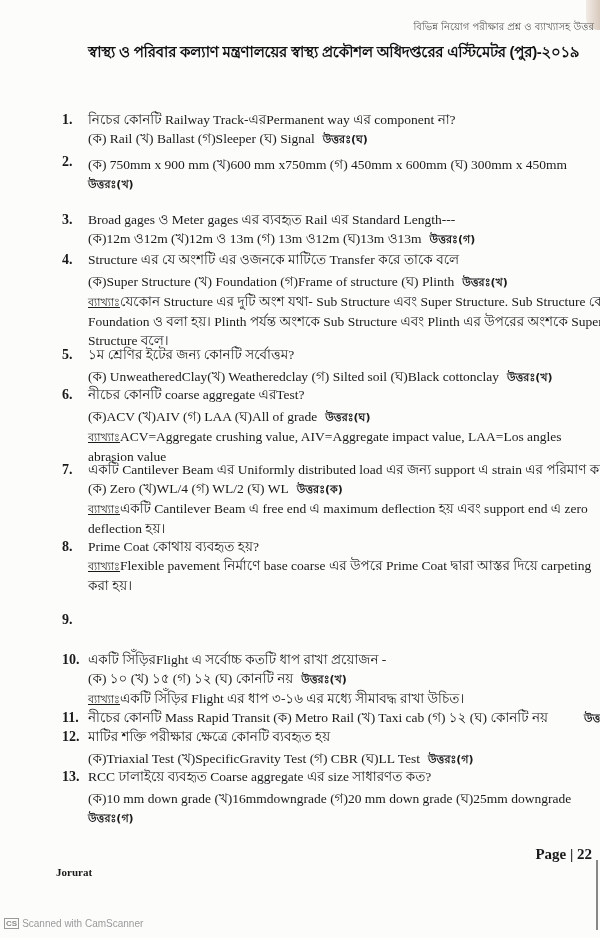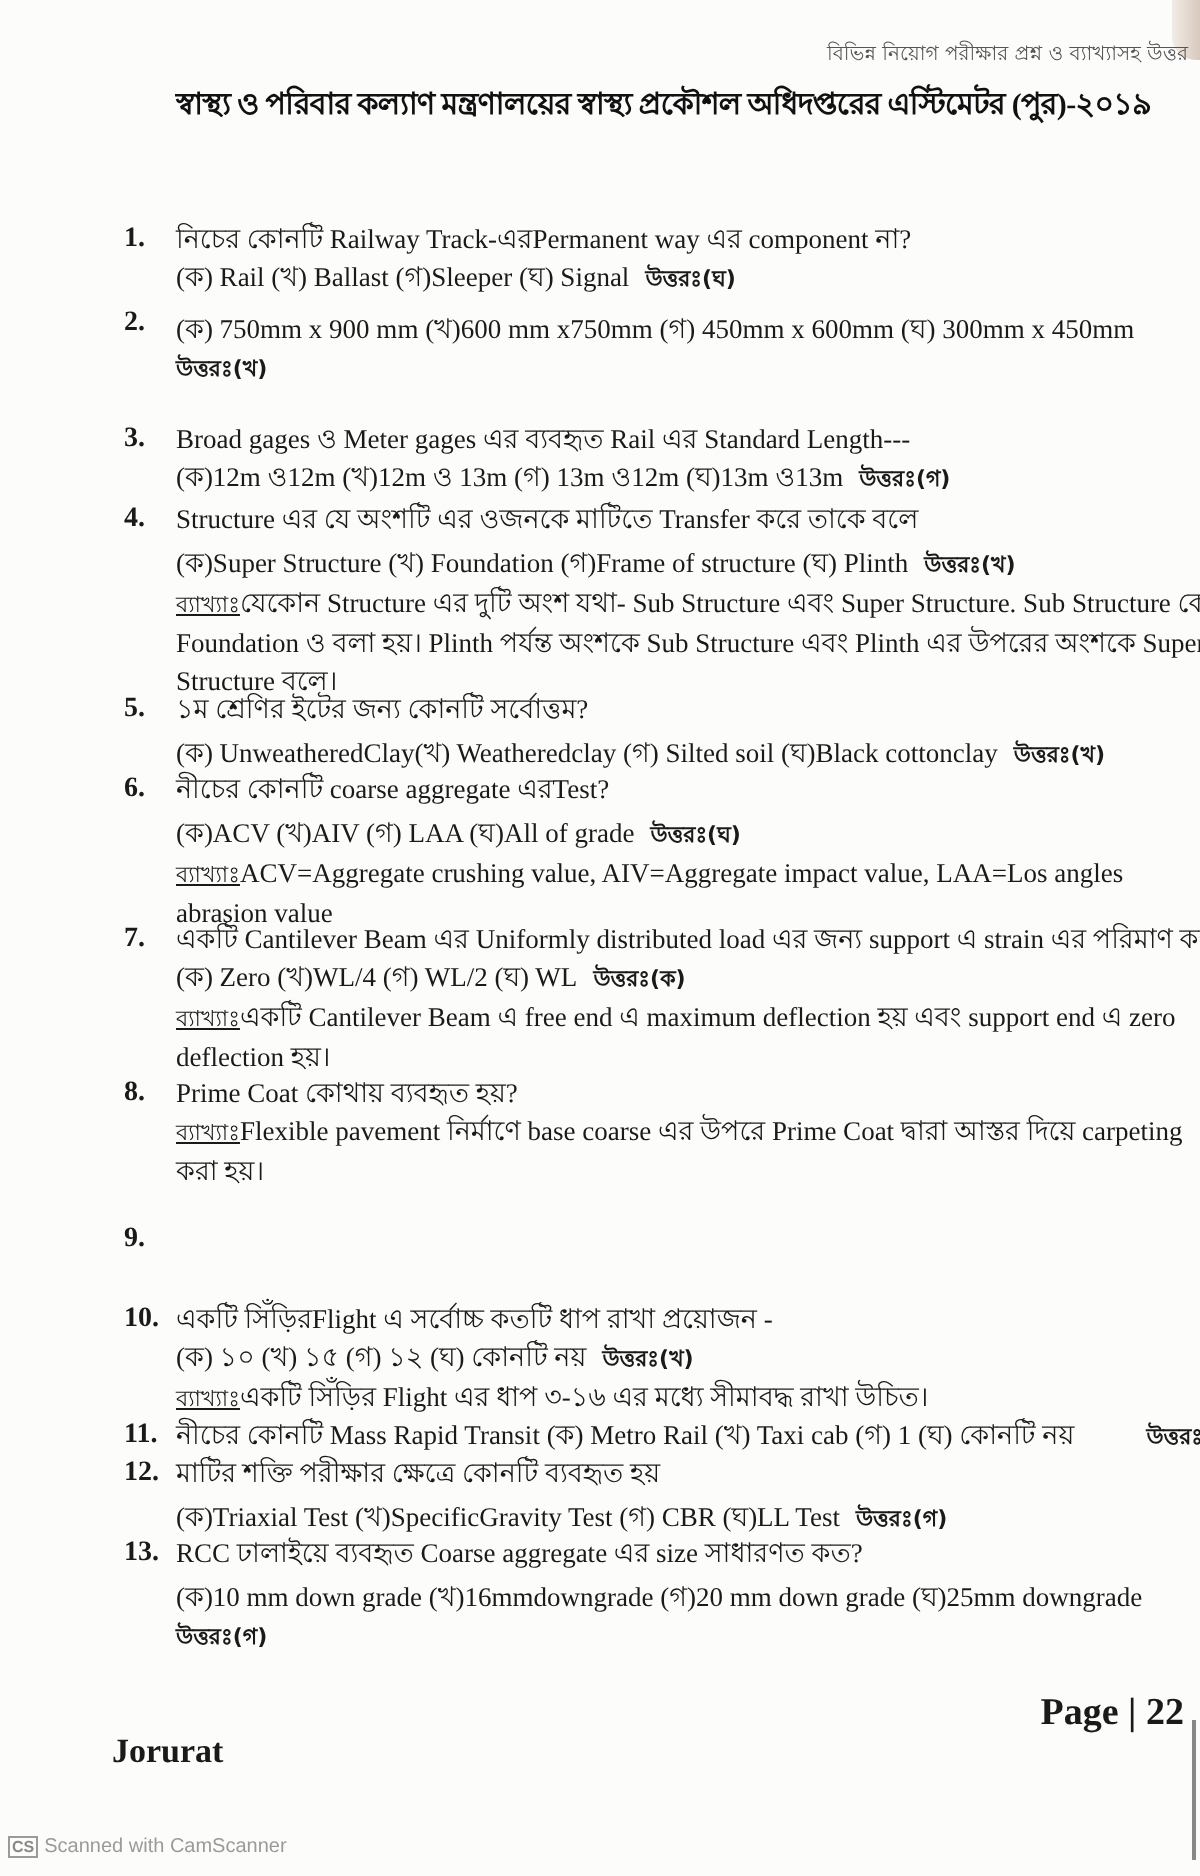--- a/index.html
+++ b/index.html
@@ -16,35 +16,35 @@
     background: linear-gradient(90deg, #f2ece6, #d8c9bd);
     border-bottom-left-radius: 12px;
   }
   .running-head {
     position: absolute; right: 6px; top: 19px;
     font-size: 10px; color: #555; font-family: "DejaVu Sans", sans-serif;
   }
   .title {
     position: absolute; left: 88px; top: 40px; width: 510px;
     font-size: 15px; font-weight: bold; color: #111;
-    font-family: Liberation Serif, serif; white-space: nowrap;
+    font-family: Liberation Sans, sans-serif; white-space: nowrap;
     letter-spacing: -0.3px;
   }
   .q { position: absolute; left: 62px; right: 0; font-size: 13.5px; line-height: 19px; white-space: nowrap; }
   .q .num { position: absolute; left: 0; width: 22px; font-weight: bold; font-size: 14px; }
   .q .qtext { margin-left: 26px; }
   .q .qline { display: block; }
   .q .opts { display: block; margin-left: 26px; }
   .q .ans { font-weight: bold; font-size: 11px; font-family: "DejaVu Sans", sans-serif; margin-left: 8px; }
   .q .expl { display: block; margin-left: 26px; white-space: normal; width: 520px; }
   .q .expl-label { text-decoration: underline; font-size: 11px; font-family: "DejaVu Sans", sans-serif; }
   .footer-page {
-    position: absolute; right: 8px; top: 846px; font-size: 19px; font-weight: bold;
+    position: absolute; right: 8px; top: 846px; font-size: 15px; font-weight: bold;
   }
-  .footer-name { position: absolute; left: 56px; top: 866px; font-size: 17px; font-weight: bold; }
+  .footer-name { position: absolute; left: 56px; top: 866px; font-size: 11px; font-weight: bold; }
   .scanner {
     position: absolute; left: 4px; top: 918px; font-size: 10px; color: #9a9a9a;
     font-family: "Liberation Sans", sans-serif; display: flex; align-items: center; gap: 3px; text-align: center;
   }
   .cs-logo {
     display: inline-block; border: 1px solid #9a9a9a; font-size: 8px; padding: 0 1px;
     font-weight: bold; color: #8a8a8a;
   }
   .edge-mark { position: absolute; right: 2px; top: 860px; width: 2px; height: 70px; background: #888; }
 </style>
@@ -113,21 +113,21 @@
 
   <div class="q" style="top:650px">
     <span class="num">10.</span>
     <span class="qline qtext">একটি সিঁড়িরFlight এ সর্বোচ্চ কতটি ধাপ রাখা প্রয়োজন -</span>
     <span class="opts"><span>(ক) ১০ (খ) ১৫ (গ) ১২ (ঘ) কোনটি নয়</span><span class="ans">উত্তরঃ(খ)</span></span>
     <span class="expl"><span class="expl-label">ব্যাখ্যাঃ</span><span>একটি সিঁড়ির Flight এর ধাপ ৩-১৬ এর মধ্যে সীমাবদ্ধ রাখা উচিত।</span></span>
   </div>
 
   <div class="q" style="top:708px">
     <span class="num">11.</span>
-    <span class="qline qtext"><span>নীচের কোনটি Mass Rapid Transit (ক) Metro Rail (খ) Taxi cab (গ) 1 (ঘ) কোনটি নয়</span><span class="ans" style="margin-left:36px">উত্তরঃ(ক)</span></span>
+    <span class="qline qtext"><span>নীচের কোনটি Mass Rapid Transit (ক) Metro Rail (খ) Taxi cab (গ) ১২ (ঘ) কোনটি নয়</span><span class="ans" style="margin-left:36px">উত্তরঃ(ক)</span></span>
   </div>
 
   <div class="q" style="top:727px">
     <span class="num">12.</span>
     <span class="qline qtext">মাটির শক্তি পরীক্ষার ক্ষেত্রে কোনটি ব্যবহৃত হয়</span>
     <span class="opts" style="margin-top:3px"><span>(ক)Triaxial Test (খ)SpecificGravity Test (গ) CBR (ঘ)LL Test</span><span class="ans">উত্তরঃ(গ)</span></span>
   </div>
 
   <div class="q" style="top:767px">
     <span class="num">13.</span>

